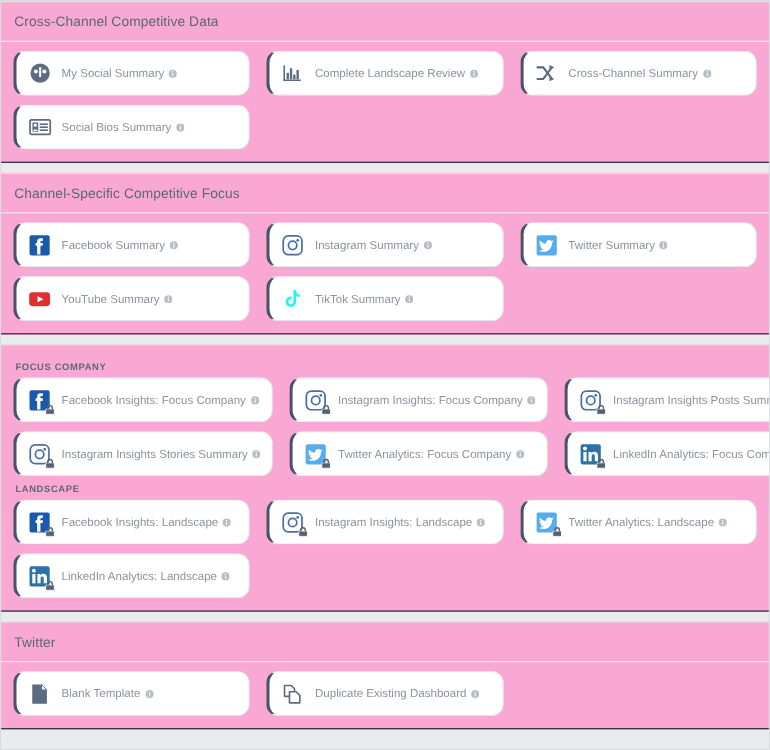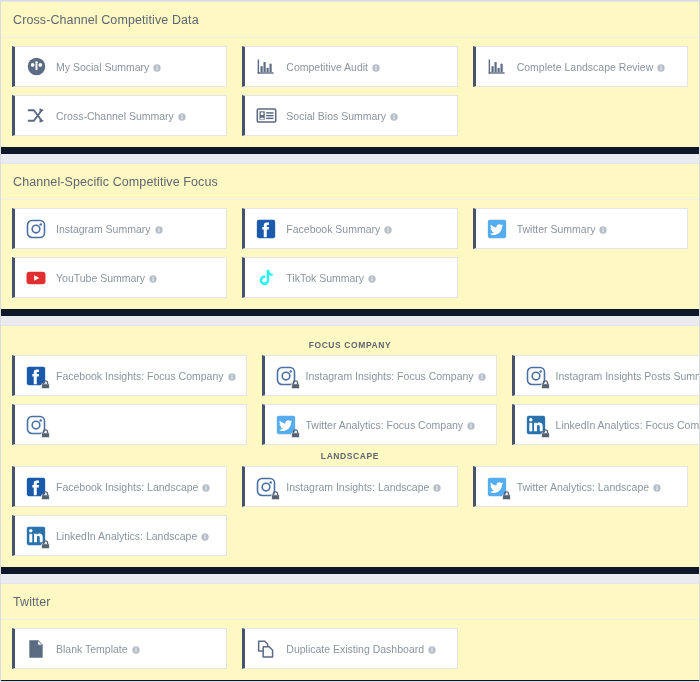--- a/index.html
+++ b/index.html
@@ -16,51 +16,50 @@
   #page {
     width: 700px; height: 682px;
     background: #e9ebee;
     border: 1px solid #d8dce0;
     display: flex;
     flex-direction: column;
     gap: 9px;
     overflow: hidden;
   }
   .section {
-    background: #fef9c3;
+    background: #f9a8d4;
     border-top: 1px solid #e4e7ea;
-    border-bottom: 7px solid #0f172a;
+    border-bottom: 1px solid #0f172a;
     flex: 0 0 auto;
   }
   .section-title {
     font-size: 12.5px;
     color: #5d6773;
     padding: 11px 12px 10px 12px;
     border-bottom: 1px solid #eceef0;
     letter-spacing: 0.1px;
   }
   .section-body { padding: 8px 11px 11px 11px; }
   .subhead {
     font-size: 8.5px;
     font-weight: bold;
     color: #5d6773;
     letter-spacing: 0.6px;
     padding: 6px 2px 5px 2px;
-    text-align: center;
   }
   .grid {
     display: grid;
     grid-template-columns: repeat(3, 1fr);
     gap: 8px 15px;
   }
   .card {
     background: #fff;
     border: 1px solid #e3e6e9;
     border-left: 3px solid #46536b;
-    border-radius: 0;
+    border-radius: 11px;
     height: 41px;
     display: flex;
     align-items: center;
     padding: 0 10px;
     cursor: pointer;
   }
   .card-icon {
     width: 22px; height: 22px;
     flex: 0 0 22px;
     position: relative;
@@ -117,37 +116,20 @@
             <span class="card-icon">
               <svg width="20" height="20" viewBox="0 0 24 24">
                 <rect x="2" y="3" width="1.7" height="17" fill="#5b6b82"></rect>
                 <rect x="2" y="18.3" width="19" height="1.7" fill="#5b6b82"></rect>
                 <rect x="5.4" y="11" width="2.6" height="7" fill="#5b6b82"></rect>
                 <rect x="9" y="6" width="2.6" height="12" fill="#5b6b82"></rect>
                 <rect x="12.6" y="13" width="2.6" height="5" fill="#5b6b82"></rect>
                 <rect x="16.2" y="8" width="2.6" height="10" fill="#5b6b82"></rect>
               </svg>
             </span>
-            <span class="card-label">Competitive Audit<svg class="info" viewBox="0 0 24 24">
-                <circle cx="12" cy="12" r="11" fill="#b6bec7"></circle>
-                <rect x="10.6" y="10" width="2.8" height="8.6" fill="#ffffff"></rect>
-                <circle cx="12" cy="6.6" r="1.9" fill="#ffffff"></circle>
-              </svg></span>
-          </div>
-          <div class="card">
-            <span class="card-icon">
-              <svg width="20" height="20" viewBox="0 0 24 24">
-                <rect x="2" y="3" width="1.7" height="17" fill="#5b6b82"></rect>
-                <rect x="2" y="18.3" width="19" height="1.7" fill="#5b6b82"></rect>
-                <rect x="5.4" y="11" width="2.6" height="7" fill="#5b6b82"></rect>
-                <rect x="9" y="6" width="2.6" height="12" fill="#5b6b82"></rect>
-                <rect x="12.6" y="13" width="2.6" height="5" fill="#5b6b82"></rect>
-                <rect x="16.2" y="8" width="2.6" height="10" fill="#5b6b82"></rect>
-              </svg>
-            </span>
             <span class="card-label">Complete Landscape Review<svg class="info" viewBox="0 0 24 24">
                 <circle cx="12" cy="12" r="11" fill="#b6bec7"></circle>
                 <rect x="10.6" y="10" width="2.8" height="8.6" fill="#ffffff"></rect>
                 <circle cx="12" cy="6.6" r="1.9" fill="#ffffff"></circle>
               </svg></span>
           </div>
           <div class="card">
             <span class="card-icon">
               <svg width="21" height="21" viewBox="0 0 24 24">
                 <g stroke="#5b6b82" stroke-width="2.1" fill="none" stroke-linecap="round">
@@ -186,39 +168,39 @@
         </div>
       </div>
     </div>
     <div class="section">
       <div class="section-title">Channel-Specific Competitive Focus</div>
       <div class="section-body">
         <div class="grid">
           <div class="card">
             <span class="card-icon">
               <svg width="20" height="20" viewBox="0 0 24 24">
+                <rect x="1" y="1" width="22" height="22" rx="2.2" fill="#1b59ad"></rect>
+                <path d="M15.4 12.6h-2.5V22h-3.6v-9.4H7.6V9.6h1.7V7.9c0-2.3 1-3.7 3.7-3.7h2.5v3h-1.6c-0.9 0-1 .4-1 1v1.4h2.6z" fill="#fff"></path>
+              </svg>
+            </span>
+            <span class="card-label">Facebook Summary<svg class="info" viewBox="0 0 24 24">
+                <circle cx="12" cy="12" r="11" fill="#b6bec7"></circle>
+                <rect x="10.6" y="10" width="2.8" height="8.6" fill="#ffffff"></rect>
+                <circle cx="12" cy="6.6" r="1.9" fill="#ffffff"></circle>
+              </svg></span>
+          </div>
+          <div class="card">
+            <span class="card-icon">
+              <svg width="20" height="20" viewBox="0 0 24 24">
                 <rect x="1.8" y="1.8" width="20.4" height="20.4" rx="5.4" fill="none" stroke="#4a6fa5" stroke-width="1.9"></rect>
                 <circle cx="12" cy="12" r="4.6" fill="none" stroke="#4a6fa5" stroke-width="1.9"></circle>
                 <circle cx="17.6" cy="6.5" r="1.5" fill="#4a6fa5"></circle>
               </svg>
             </span>
             <span class="card-label">Instagram Summary<svg class="info" viewBox="0 0 24 24">
-                <circle cx="12" cy="12" r="11" fill="#b6bec7"></circle>
-                <rect x="10.6" y="10" width="2.8" height="8.6" fill="#ffffff"></rect>
-                <circle cx="12" cy="6.6" r="1.9" fill="#ffffff"></circle>
-              </svg></span>
-          </div>
-          <div class="card">
-            <span class="card-icon">
-              <svg width="20" height="20" viewBox="0 0 24 24">
-                <rect x="1" y="1" width="22" height="22" rx="2.2" fill="#1b59ad"></rect>
-                <path d="M15.4 12.6h-2.5V22h-3.6v-9.4H7.6V9.6h1.7V7.9c0-2.3 1-3.7 3.7-3.7h2.5v3h-1.6c-0.9 0-1 .4-1 1v1.4h2.6z" fill="#fff"></path>
-              </svg>
-            </span>
-            <span class="card-label">Facebook Summary<svg class="info" viewBox="0 0 24 24">
                 <circle cx="12" cy="12" r="11" fill="#b6bec7"></circle>
                 <rect x="10.6" y="10" width="2.8" height="8.6" fill="#ffffff"></rect>
                 <circle cx="12" cy="6.6" r="1.9" fill="#ffffff"></circle>
               </svg></span>
           </div>
           <div class="card">
             <span class="card-icon">
               <svg width="20" height="20" viewBox="0 0 24 24">
                 <rect x="1" y="1" width="22" height="22" rx="2.2" fill="#55acee"></rect>
                 <path d="M19.6 7.6c-.6.3-1.2.5-1.9.6.7-.4 1.2-1.1 1.4-1.8-.6.4-1.3.7-2.1.8-.6-.6-1.5-1-2.4-1-1.8 0-3.3 1.5-3.3 3.3 0 .3 0 .5.1.7-2.7-.1-5.2-1.5-6.8-3.5-.3.5-.4 1-.4 1.7 0 1.1.6 2.1 1.5 2.7-.5 0-1-.2-1.5-.4 0 1.6 1.1 2.9 2.6 3.2-.3.1-.6.1-.9.1-.2 0-.4 0-.6-.1.4 1.3 1.7 2.3 3.1 2.3-1.1.9-2.6 1.4-4.2 1.4h-.8c1.5.9 3.2 1.5 5.1 1.5 6.1 0 9.4-5 9.4-9.4v-.4c.7-.5 1.2-1.1 1.7-1.7z" fill="#fff"></path>
@@ -317,20 +299,25 @@
               <svg width="20" height="20" viewBox="0 0 24 24">
                 <rect x="1.8" y="1.8" width="20.4" height="20.4" rx="5.4" fill="none" stroke="#4a6fa5" stroke-width="1.9"></rect>
                 <circle cx="12" cy="12" r="4.6" fill="none" stroke="#4a6fa5" stroke-width="1.9"></circle>
                 <circle cx="17.6" cy="6.5" r="1.5" fill="#4a6fa5"></circle>
               </svg>
               <svg class="lock" viewBox="0 0 24 24" width="10" height="10">
                 <rect x="1.5" y="10" width="21" height="13" rx="2" fill="#55616f" stroke="#ffffff" stroke-width="2"></rect>
                 <path d="M6.5 10.5V7.6a5.5 5.5 0 0 1 11 0v2.9" fill="none" stroke="#55616f" stroke-width="3.4"></path>
               </svg>
             </span>
+            <span class="card-label">Instagram Insights Stories Summary<svg class="info" viewBox="0 0 24 24">
+                <circle cx="12" cy="12" r="11" fill="#b6bec7"></circle>
+                <rect x="10.6" y="10" width="2.8" height="8.6" fill="#ffffff"></rect>
+                <circle cx="12" cy="6.6" r="1.9" fill="#ffffff"></circle>
+              </svg></span>
           </div>
           <div class="card">
             <span class="card-icon">
               <svg width="20" height="20" viewBox="0 0 24 24">
                 <rect x="1" y="1" width="22" height="22" rx="2.2" fill="#55acee"></rect>
                 <path d="M19.6 7.6c-.6.3-1.2.5-1.9.6.7-.4 1.2-1.1 1.4-1.8-.6.4-1.3.7-2.1.8-.6-.6-1.5-1-2.4-1-1.8 0-3.3 1.5-3.3 3.3 0 .3 0 .5.1.7-2.7-.1-5.2-1.5-6.8-3.5-.3.5-.4 1-.4 1.7 0 1.1.6 2.1 1.5 2.7-.5 0-1-.2-1.5-.4 0 1.6 1.1 2.9 2.6 3.2-.3.1-.6.1-.9.1-.2 0-.4 0-.6-.1.4 1.3 1.7 2.3 3.1 2.3-1.1.9-2.6 1.4-4.2 1.4h-.8c1.5.9 3.2 1.5 5.1 1.5 6.1 0 9.4-5 9.4-9.4v-.4c.7-.5 1.2-1.1 1.7-1.7z" fill="#fff"></path>
               </svg>
               <svg class="lock" viewBox="0 0 24 24" width="10" height="10">
                 <rect x="1.5" y="10" width="21" height="13" rx="2" fill="#55616f" stroke="#ffffff" stroke-width="2"></rect>
                 <path d="M6.5 10.5V7.6a5.5 5.5 0 0 1 11 0v2.9" fill="none" stroke="#55616f" stroke-width="3.4"></path>

